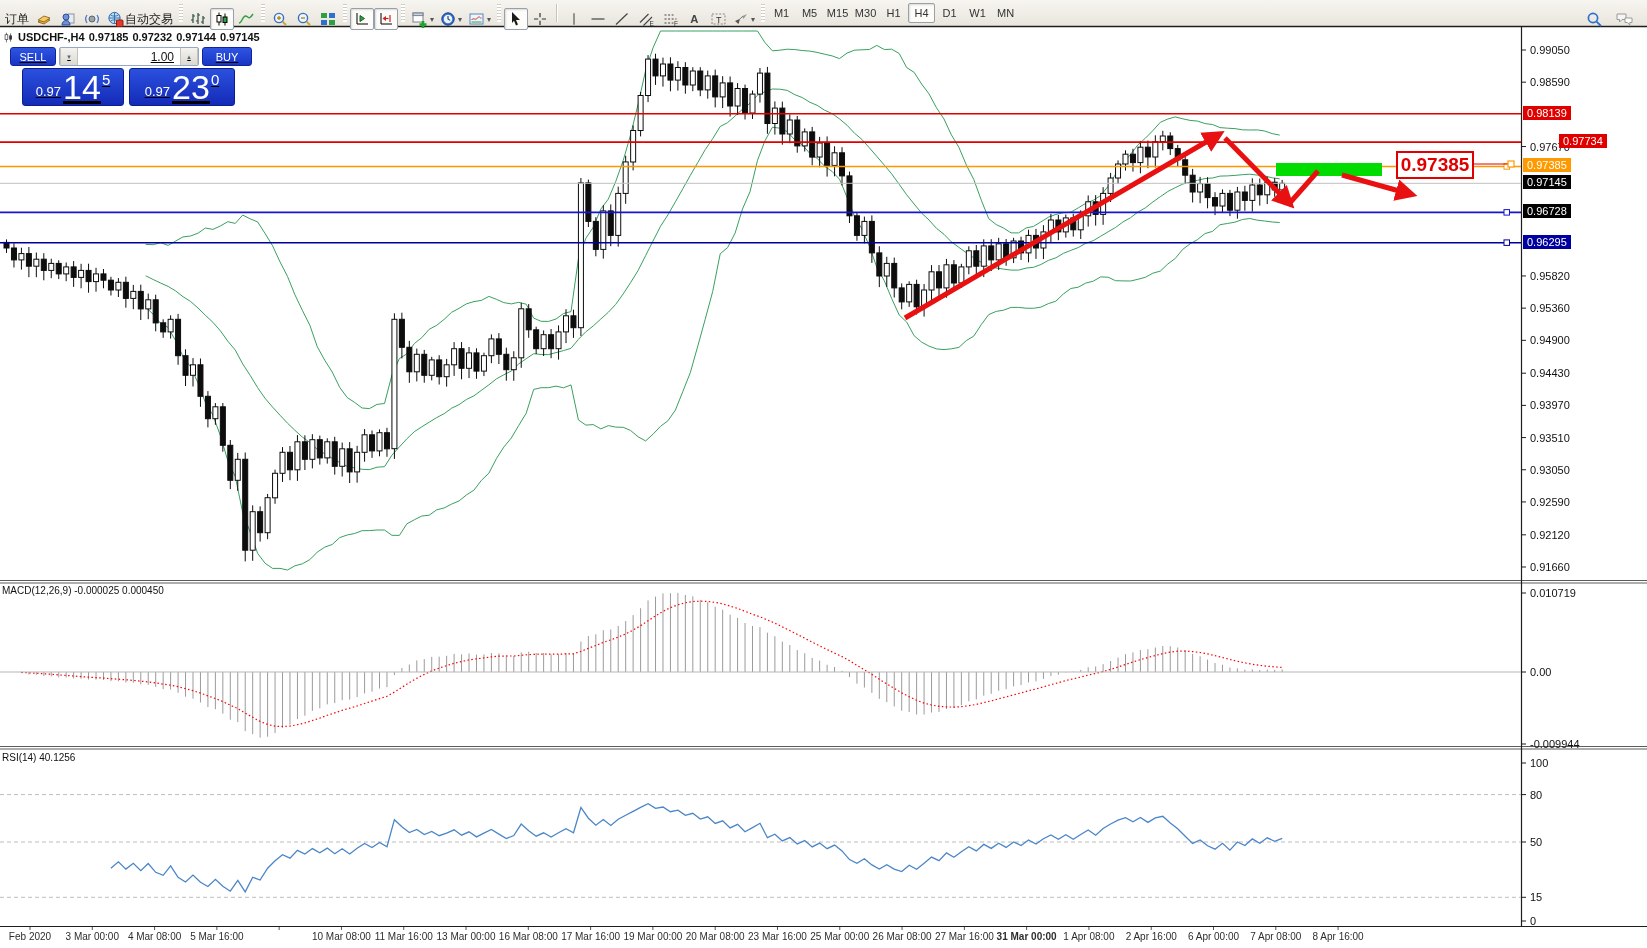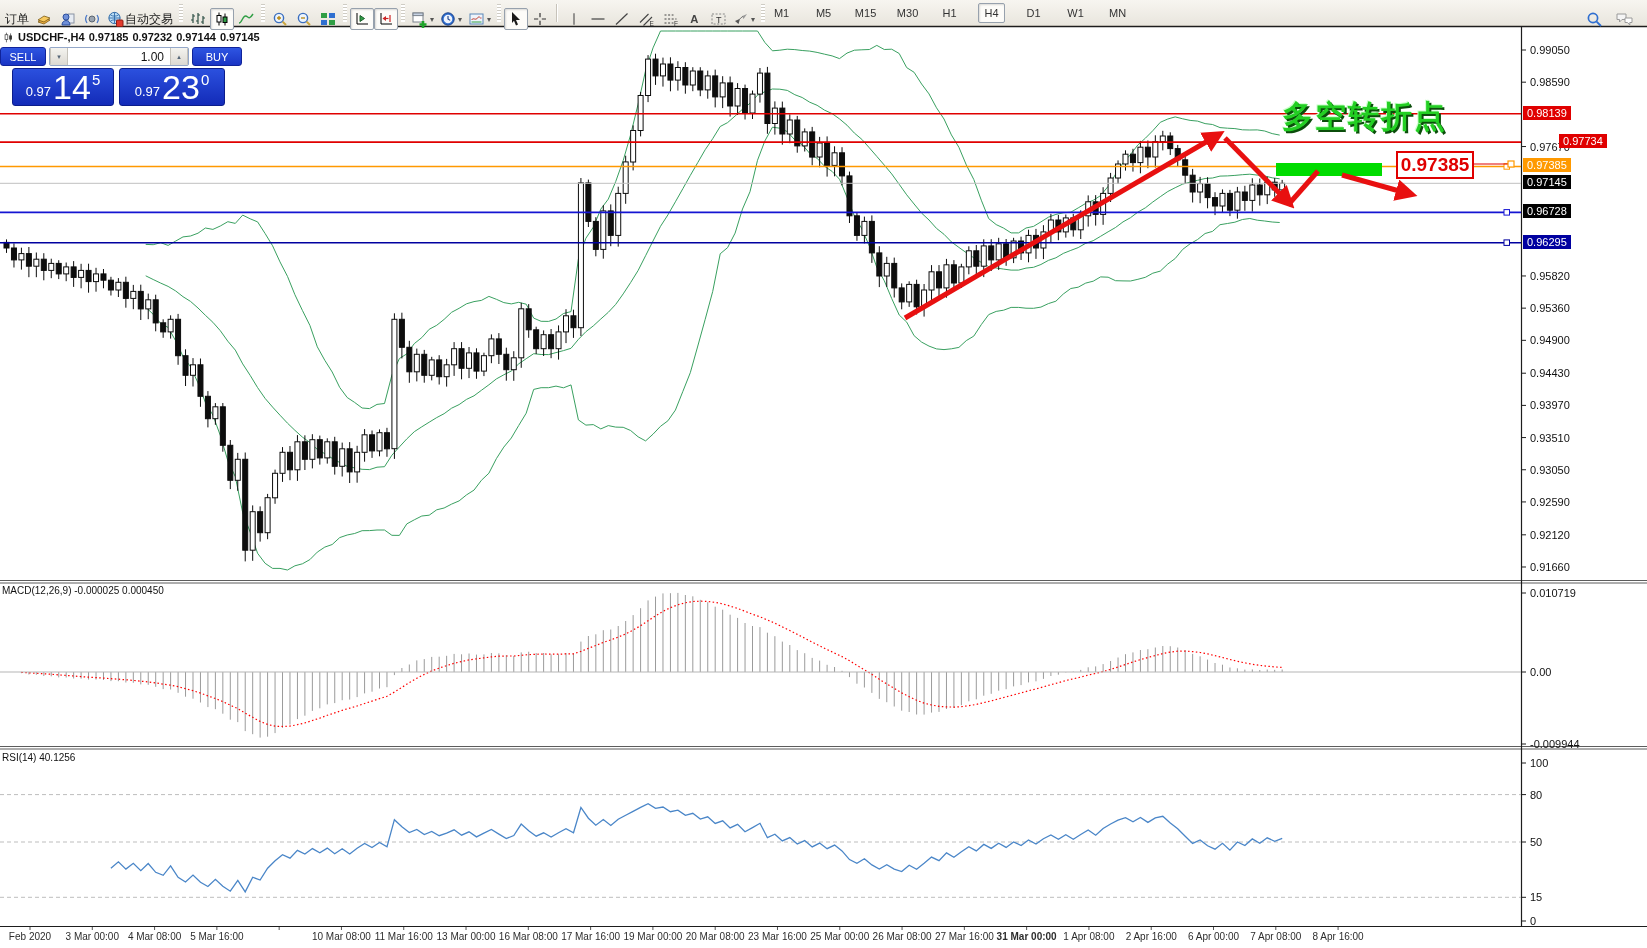--- a/index.html
+++ b/index.html
@@ -21,21 +21,21 @@
     font-size:11px;color:#333;border:1px solid transparent;border-radius:2px;box-sizing:border-box;}
   .tfbtn.pressed{border:1px solid #97a1ad;background:#fdfcf9;box-shadow:inset 1px 1px 2px rgba(0,0,0,.14);}
   .tb-right{margin-left:auto;display:flex;align-items:center;margin-right:10px;gap:6px;}
   
   #chart-canvas{position:absolute;left:0;top:0;z-index:1;}
   
   .symbol-header{position:absolute;left:3px;top:31px;z-index:10;display:flex;align-items:center;gap:4px;
     font-size:11px;font-weight:600;color:#111;}
   .symbol-header span{font-weight:600;}
   
-  .trade-panel{position:absolute;left:0;top:47px;z-index:20;width:242px;}
+  .trade-panel{position:absolute;left:10px;top:47px;z-index:20;width:242px;text-decoration:underline;}
   .tp-top{display:flex;gap:3px;height:19px;}
   .btn-sell,.btn-buy{flex:0 0 auto;background:linear-gradient(#2e55e2,#1a35c4);color:#fff;border:1px solid #10239a;
     border-radius:3px;font-size:11px;display:flex;align-items:center;justify-content:center;}
   .btn-sell{width:44px;} .btn-buy{width:48px;}
   .vol-box{flex:1;display:flex;border:1px solid #93a7c9;background:#fff;border-radius:2px;overflow:hidden;}
   .vol-btn{width:16px;background:linear-gradient(#f4f3ef,#dcd9d2);border:0;border-left:1px solid #c5c2ba;border-right:1px solid #c5c2ba;
     font-size:7px;color:#567;display:flex;align-items:center;justify-content:center;}
   .vol-val{flex:1;font-size:12px;color:#111;display:flex;align-items:center;justify-content:flex-end;padding-right:6px;}
   .tp-prices{display:flex;gap:5px;margin-top:2px;padding-left:12px;}
   .pbox{height:38px;background:linear-gradient(#2b50de,#132bb8);border:1px solid #0c1d8c;border-radius:3px;
@@ -227,21 +227,21 @@
     </div>
     <div class="tbtn">
       <svg width="16" height="16" viewBox="0 0 16 16">
         <path d="M2 10l5-2.2L5.5 13z" fill="#555"></path>
           <path d="M14 3L9 5.2 10.5 8z" fill="#999"></path>
         <path d="M6.2 8.6l3.6-3.4" stroke="#777" stroke-width="1"></path>
         </svg>
       <span class="caret">▾</span>
     </div>
     <div class="grip"></div>
-    <div id="tf-group" style="display:flex;align-items:center;gap:15px;">
+    <div id="tf-group" style="display:flex;align-items:center;gap:1px;">
         <div class="tfbtn">M1</div>
         <div class="tfbtn">M5</div>
         <div class="tfbtn">M15</div>
         <div class="tfbtn">M30</div>
         <div class="tfbtn">H1</div>
         <div class="tfbtn pressed">H4</div>
         <div class="tfbtn">D1</div>
         <div class="tfbtn">W1</div>
         <div class="tfbtn">MN</div>
       </div>
@@ -924,21 +924,20 @@
     </div>
   </div>
 
   <div class="pane-label" style="top:585px;">
     <span>MACD(12,26,9)</span> <span>-0.000025 0.000450</span>
   </div>
   <div class="pane-label" style="top:752px;">
     <span>RSI(14)</span> <span>40.1256</span>
   </div>
 
-  <div class="headline">多空转折点</div>
   <div class="price-callout">0.97385</div>
 
   <div id="axis-labels">
       <div class="ax-tick" style="top: 44px;">0.99050</div>
       <div class="ax-tick" style="top: 76.1811px;">0.98590</div>
       <div class="ax-tick" style="top: 140.543px;">0.97670</div>
       <div class="ax-tick" style="top: 269.968px;">0.95820</div>
       <div class="ax-tick" style="top: 302.149px;">0.95360</div>
       <div class="ax-tick" style="top: 334.33px;">0.94900</div>
       <div class="ax-tick" style="top: 367.211px;">0.94430</div>

